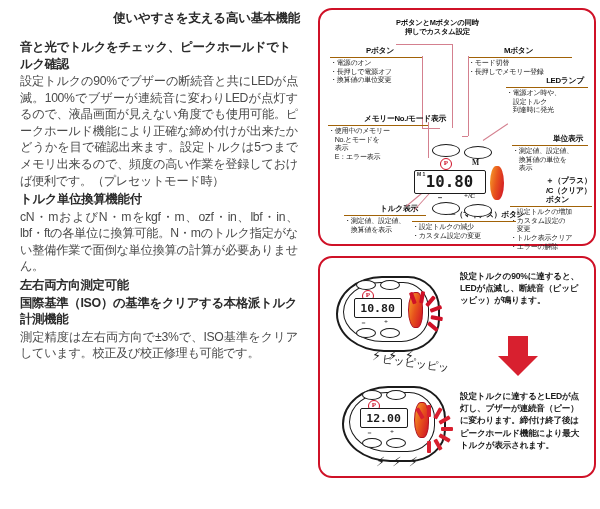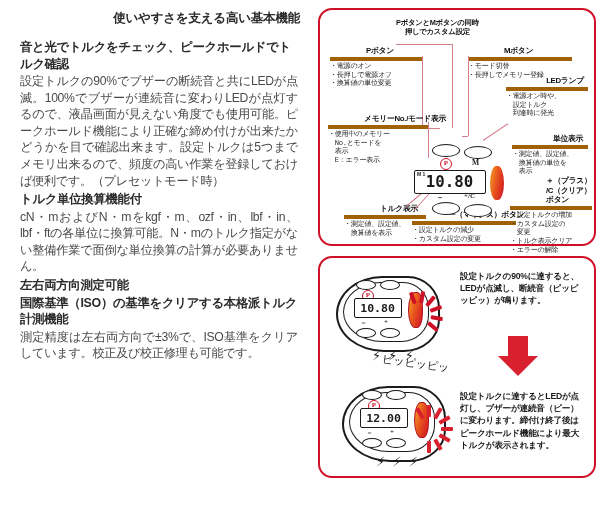--- a/index.html
+++ b/index.html
@@ -104,22 +104,21 @@
     padding-bottom: 1px;
     padding-left: 36px;
   }
   .callout .c-body {
     display: block;
     padding-top: 1.5px;
     white-space: pre-line;
     color: #242424;
   }
   .callout.boxed .c-body {
-    border-top: 4px solid #a16207;
-    font-family: Liberation Mono, monospace;
+    border-top: 1px solid #a16207;
   }
 
   
   .line {
     position: absolute;
     background: #d4808f;
   }
   .line.h { height: 1px; }
   .line.v { width: 1px; }
   .line.diag {

